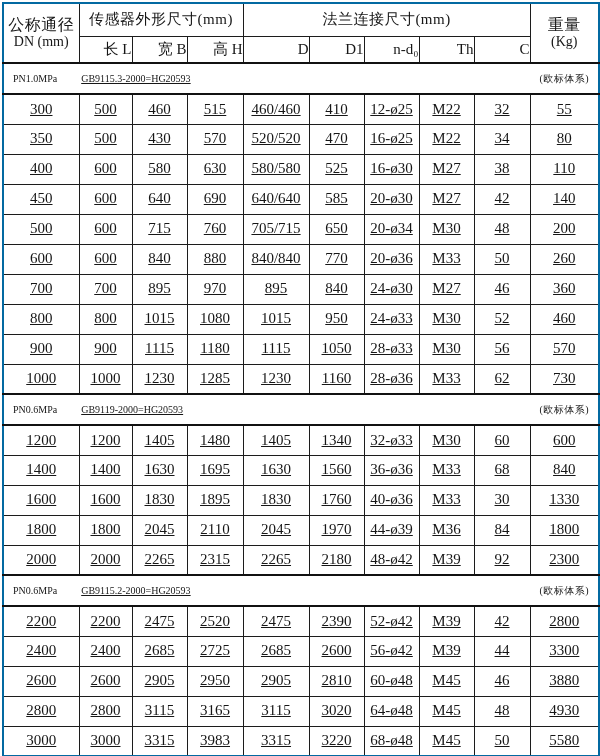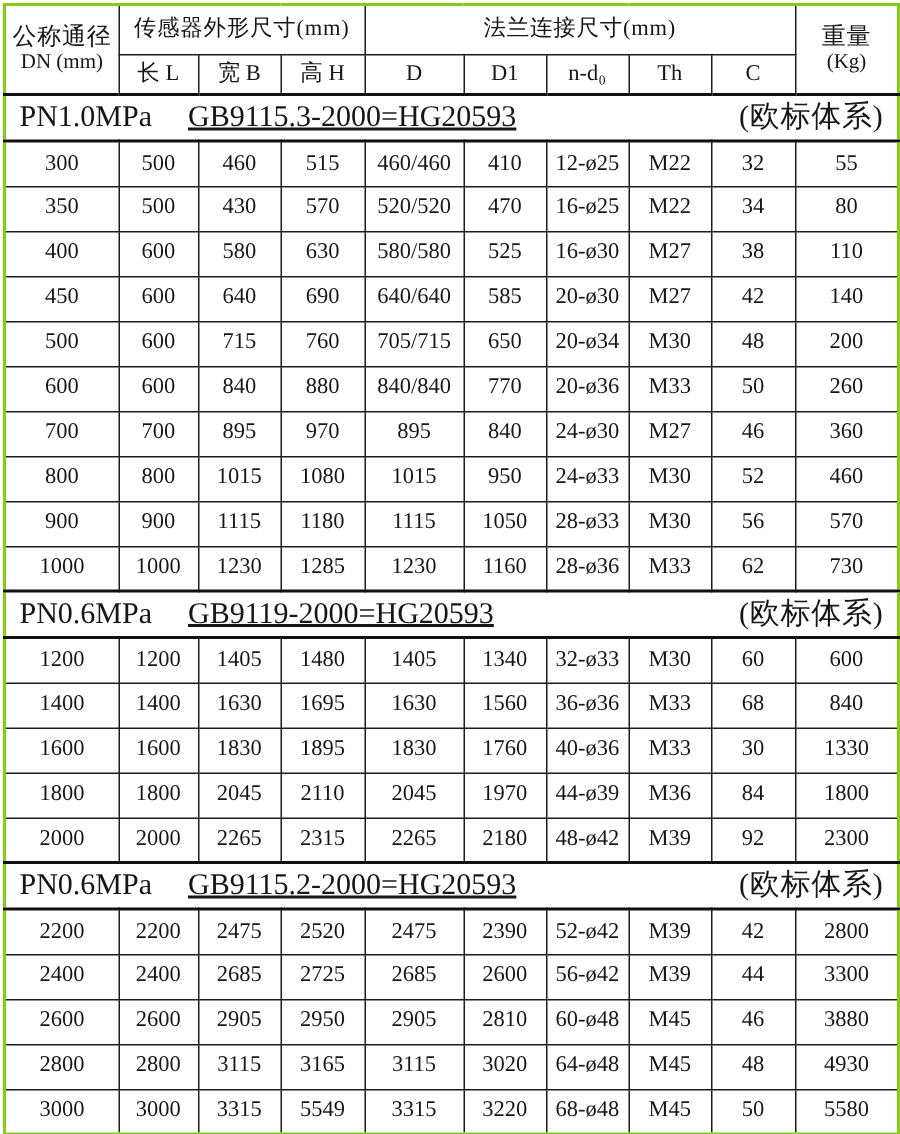--- a/index.html
+++ b/index.html
@@ -29,48 +29,48 @@
     text-align: center;
     vertical-align: middle;
     padding: 0;
     font-weight: normal;
     font-size: 15px;
     line-height: 1.15;
     overflow: hidden;
     white-space: nowrap;
   }
   table.spec {
-    border: 2px solid #84cc16;
+    border: 2px solid #0369a1;
   }
   thead tr.h1 { height: 33px; }
   thead tr.h2 { height: 27px; }
   thead th { font-size: 15px; }
   thead .grp { font-size: 16px; letter-spacing: 0.5px; }
-  thead tr.h2 th { border-bottom: 2px solid #111111; }
+  thead tr.h2 th { border-bottom: 2px solid #111111; text-align: right; }
   th.dn-cell, th.wt-cell { border-bottom: 2px solid #111111; }
   .two-line span { display: block; }
   .two-line .l1 { font-size: 16px; letter-spacing: 0.5px; }
   .two-line .l2 { font-size: 14px; }
 
   tr.section-row { height: 31px; }
   tr.section-row td {
     border-top: 2px solid #111111;
     border-bottom: 2px solid #111111;
     text-align: left;
   }
   .section-flex {
     display: flex;
     align-items: center;
     padding: 0 9px;
-    font-size: 20px;
+    font-size: 10px;
   }
   .section-standard { margin-left: 24px; text-decoration: underline; }
   .section-note { margin-left: auto; letter-spacing: 0.5px; }
 
-  tbody tr.data-row { height: 30px; }
+  tbody tr.data-row { height: 30px; text-decoration: underline; }
 </style>
 </head>
 <body>
 
 <div class="page">
   <table class="spec">
     <colgroup>
       <col style="width:76px">
       <col style="width:53px">
       <col style="width:55px">
@@ -359,21 +359,21 @@
           <td>3020</td>
           <td>64-ø48</td>
           <td>M45</td>
           <td>48</td>
           <td>4930</td>
         </tr>
         <tr class="data-row">
           <td>3000</td>
           <td>3000</td>
           <td>3315</td>
-          <td>5549</td>
+          <td>3983</td>
           <td>3315</td>
           <td>3220</td>
           <td>68-ø48</td>
           <td>M45</td>
           <td>50</td>
           <td>5580</td>
         </tr>
       </tbody>
   </table>
 </div>

